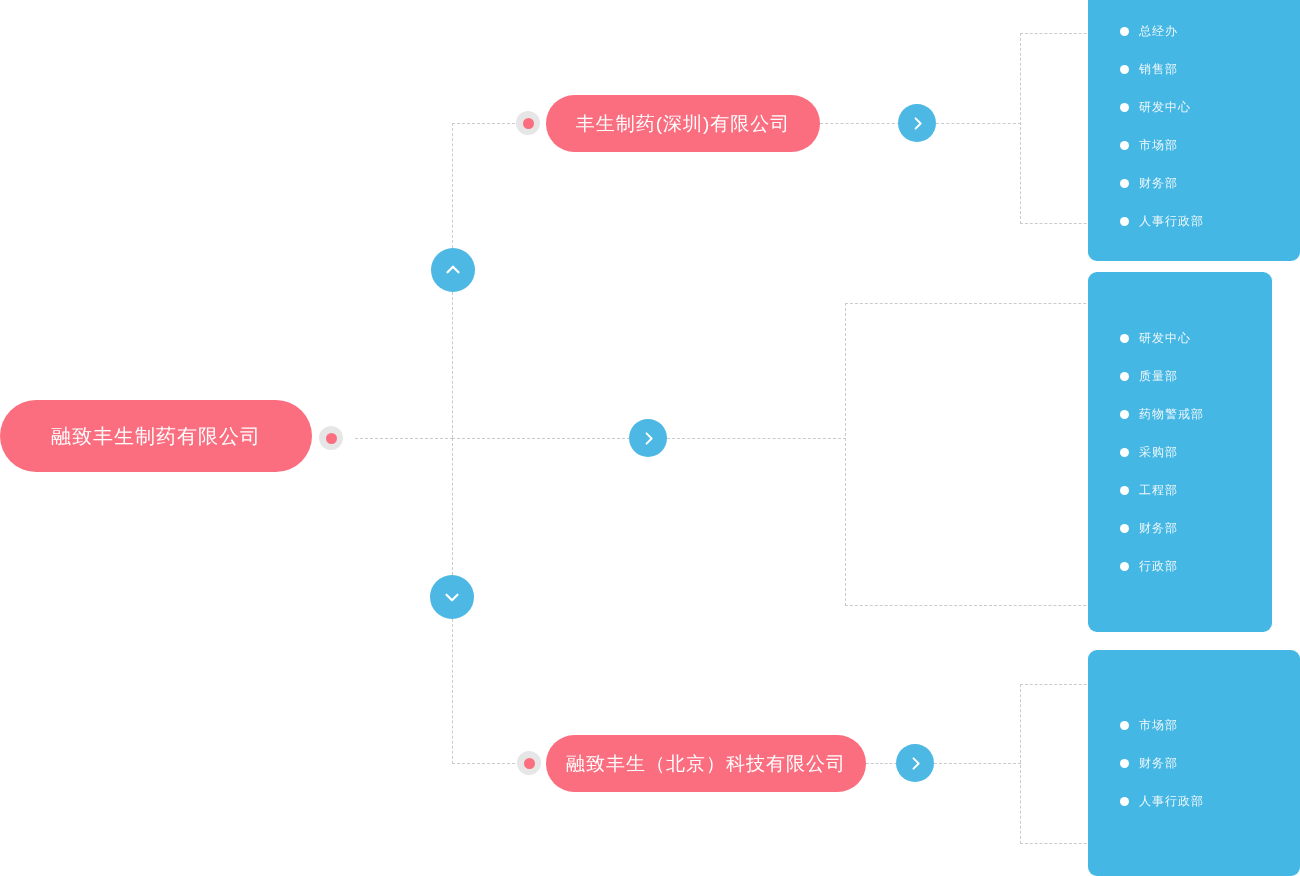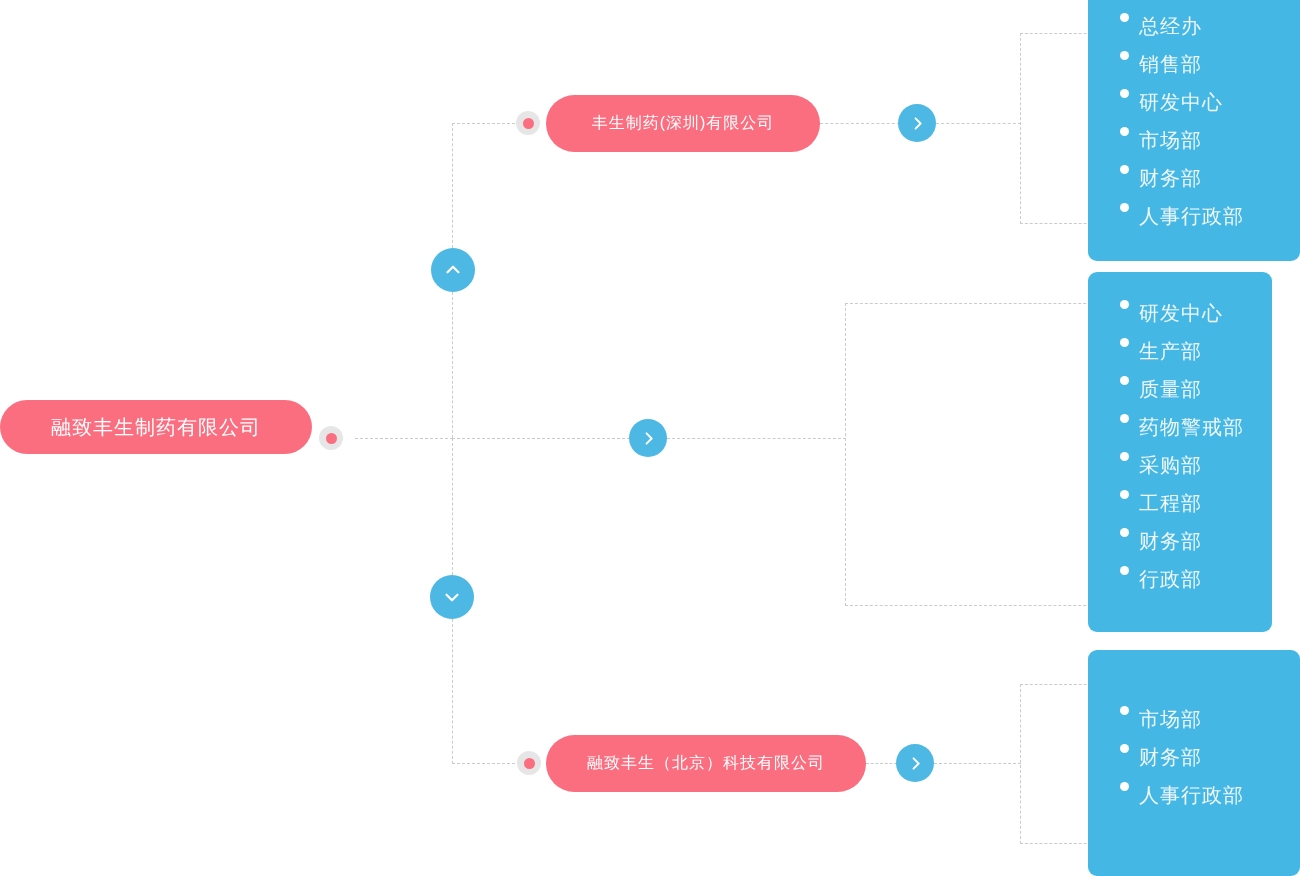--- a/index.html
+++ b/index.html
@@ -39,21 +39,21 @@
 
   
   .node {
     position: absolute;
     display: flex;
     align-items: center;
     justify-content: center;
     background: #fa6e7f;
     color: #ffffff;
     border-radius: 40px;
-    font-size: 16px;
+    font-size: 19px;
     letter-spacing: 1px;
     white-space: nowrap;
     box-sizing: border-box;
     padding: 0 26px;
   }
   .node.root {
     font-size: 20px;
     border-radius: 42px;
   }
 
@@ -99,24 +99,25 @@
     flex-direction: column;
     justify-content: center;
   }
   .panel-list {
     list-style: none;
     margin: 0;
     padding: 0;
   }
   .panel-item {
     display: flex;
+    align-items: center;
     height: 38px;
     padding-left: 32px;
     color: #f0f8fc;
-    font-size: 20px;
+    font-size: 12px;
     letter-spacing: 1px;
     white-space: nowrap;
   }
   .bullet {
     width: 9px;
     height: 9px;
     border-radius: 50%;
     background: #ffffff;
     margin-right: 10px;
     flex: 0 0 auto;
@@ -150,21 +151,21 @@
   <div class="dash-h" style="left:452px; top:763px; width:68px;"></div>
 
   <div class="dash-h" style="left:866px; top:763px; width:31px;"></div>
 
   <div class="dash-h" style="left:934px; top:763px; width:87px;"></div>
 
   <div class="bracket" style="left:1020px; top:33px; width:90px; height:189px;"></div>
   <div class="bracket" style="left:845px; top:303px; width:265px; height:301px;"></div>
   <div class="bracket" style="left:1020px; top:684px; width:90px; height:158px;"></div>
 
-  <div class="node root" style="left:0px; top:400px; width:312px; height:54px;">融致丰生制药有限公司</div>
+  <div class="node root" style="left:0px; top:400px; width:312px; height:72px;">融致丰生制药有限公司</div>
   <div class="dot" style="left:319px; top:426px;"></div>
 
   <div class="circle-btn" style="left:431px; top:248px; width:44px; height:44px;">
     <svg width="22" height="22" viewBox="0 0 24 24" fill="none" stroke="#ffffff" stroke-width="2.4" stroke-linecap="round" stroke-linejoin="round">
       <polyline points="6,14.5 12,8.5 18,14.5"></polyline>
     </svg>
   </div>
   <div class="circle-btn" style="left:430px; top:575px; width:44px; height:44px;">
     <svg width="22" height="22" viewBox="0 0 24 24" fill="none" stroke="#ffffff" stroke-width="2.4" stroke-linecap="round" stroke-linejoin="round">
       <polyline points="6,9.5 12,15.5 18,9.5"></polyline>
@@ -223,24 +224,20 @@
   </div>
 
   <div class="panel" style="left:1088px; top:272px; width:184px; height:360px;">
     <ul class="panel-list">
         <li class="panel-item">
           <span class="bullet"></span>
           <span>研发中心</span>
         </li>
         <li class="panel-item">
           <span class="bullet"></span>
-          <span>生产部</span>
-        </li>
-        <li class="panel-item">
-          <span class="bullet"></span>
           <span>质量部</span>
         </li>
         <li class="panel-item">
           <span class="bullet"></span>
           <span>药物警戒部</span>
         </li>
         <li class="panel-item">
           <span class="bullet"></span>
           <span>采购部</span>
         </li>

